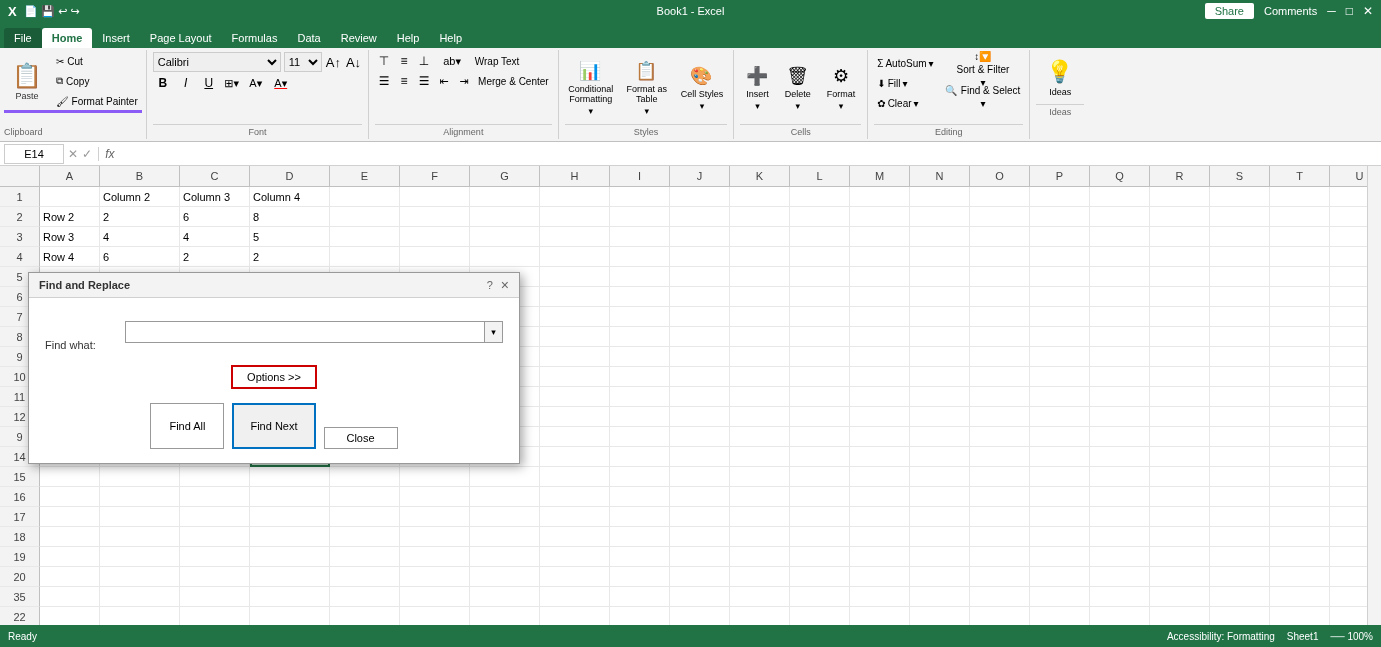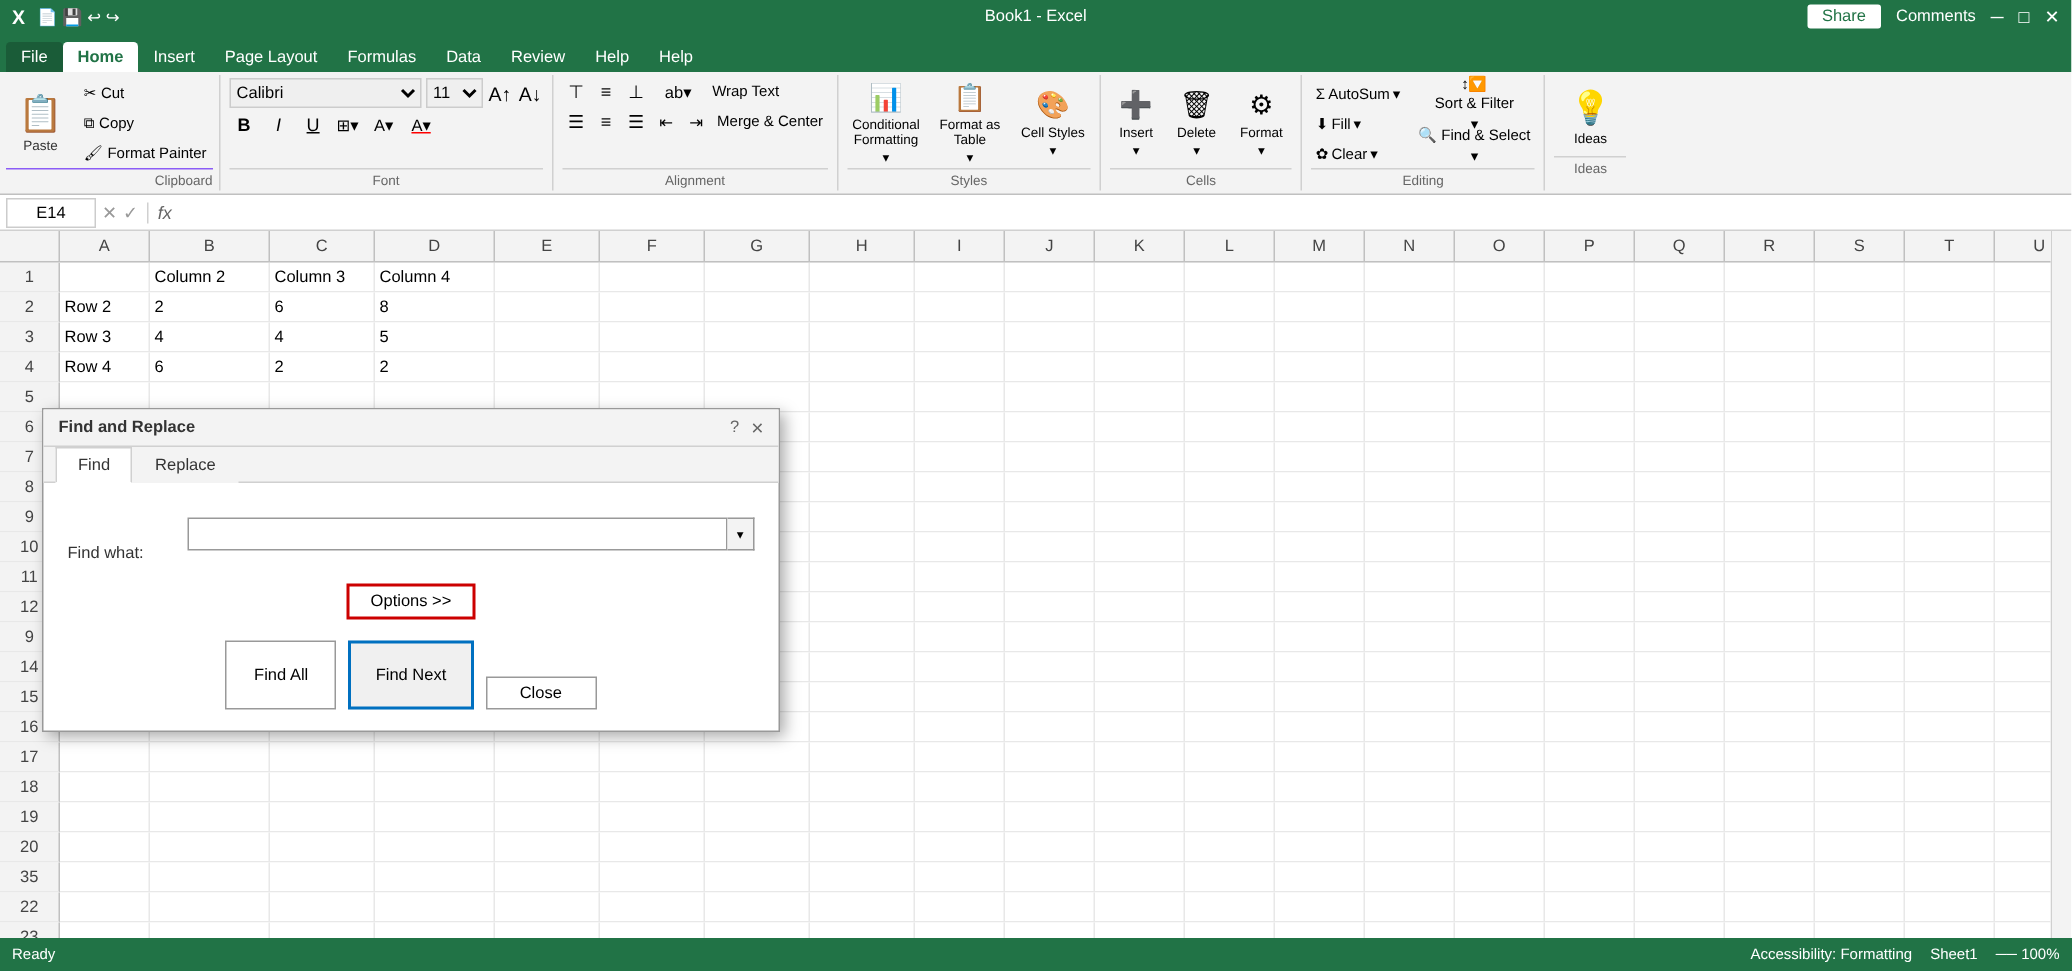--- a/index.html
+++ b/index.html
@@ -51,21 +51,21 @@
         <div style="display:flex; align-items:center; gap:3px; font-size:10px; cursor:pointer; padding:2px 4px; border-radius:2px; height:18px;">
           <span>⧉</span>
             <span>Copy</span>
         </div>
         <div style="display:flex; align-items:center; gap:3px; font-size:10px; cursor:pointer; padding:2px 4px; border-radius:2px; height:18px;">
           <span>🖌</span>
             <span>Format Painter</span>
         </div>
       </div>
     </div>
-    <div style="font-size:9px; color:#666; text-align:right; border-top:1px solid #8b5cf6; padding-top:2px;">Clipboard</div>
+    <div style="font-size:9px; color:#666; text-align:left; border-top:3px solid #8b5cf6; padding-top:14px;">Clipboard</div>
   </div>
 
   <div style="display:flex; flex-direction:column; border-right:1px solid #d0d0d0; padding:2px 6px; min-width:160px;">
     <div style="display:flex; flex-direction:row; align-items:center; gap:3px; margin-bottom:2px;">
       <select style="width:128px; height:20px; font-size:11px; border:1px solid #ccc;">
         <option>Calibri</option>
       </select>
       <select style="width:38px; height:20px; font-size:11px; border:1px solid #ccc;">
         <option>11</option>
       </select>
@@ -789,24 +789,20 @@
   <div style="position:absolute; left:28px; top:272px; background:white; border:1px solid #999; box-shadow:3px 3px 10px rgba(0,0,0,0.35); width:492px; pointer-events:all;">
 
     <div style="background:#f3f3f3; border-bottom:1px solid #d0d0d0; padding:5px 10px; display:flex; align-items:center; justify-content:space-between;">
       <span style="font-size:11px; font-weight:600; color:#333;">Find and Replace</span>
       <div style="display:flex; align-items:center; gap:8px;">
         <span style="font-size:11px; color:#666; cursor:pointer;">?</span>
         <span style="font-size:14px; color:#666; cursor:pointer; line-height:1;">×</span>
       </div>
     </div>
 
-    <div style="display:flex; background:#f3f3f3; border-bottom:1px solid #d0d0d0; padding:0 8px;">
-      <div style="padding:5px 14px; font-size:11px; cursor:pointer; background:white; border:1px solid #d0d0d0; border-bottom-color:white; margin-bottom:-1px; color:#333;">Find</div>
-      <div style="padding:5px 14px; font-size:11px; cursor:pointer; color:#333; background:#f3f3f3; border:1px solid transparent; margin-bottom:-1px;">Replace</div>
-    </div>
 
     <div style="padding:14px 16px;">
       <div style="display:flex; align-items:center; margin-bottom:14px;">
         <label style="width:80px; font-size:11px; color:#333;margin-top:27px;">Find what:</label>
         <div style="flex:1; display:flex;">
           <input type="text" style="flex: 1 1 0%; height: 22px; border: 1px solid rgb(153, 153, 153); font-size: 11px; padding: 0px 4px;" value="">
           <button style="width:18px; height:22px; border:1px solid #999; border-left:none; background:#f3f3f3; cursor:pointer; font-size:9px; padding:0;">▾</button>
         </div>
       </div>
 

